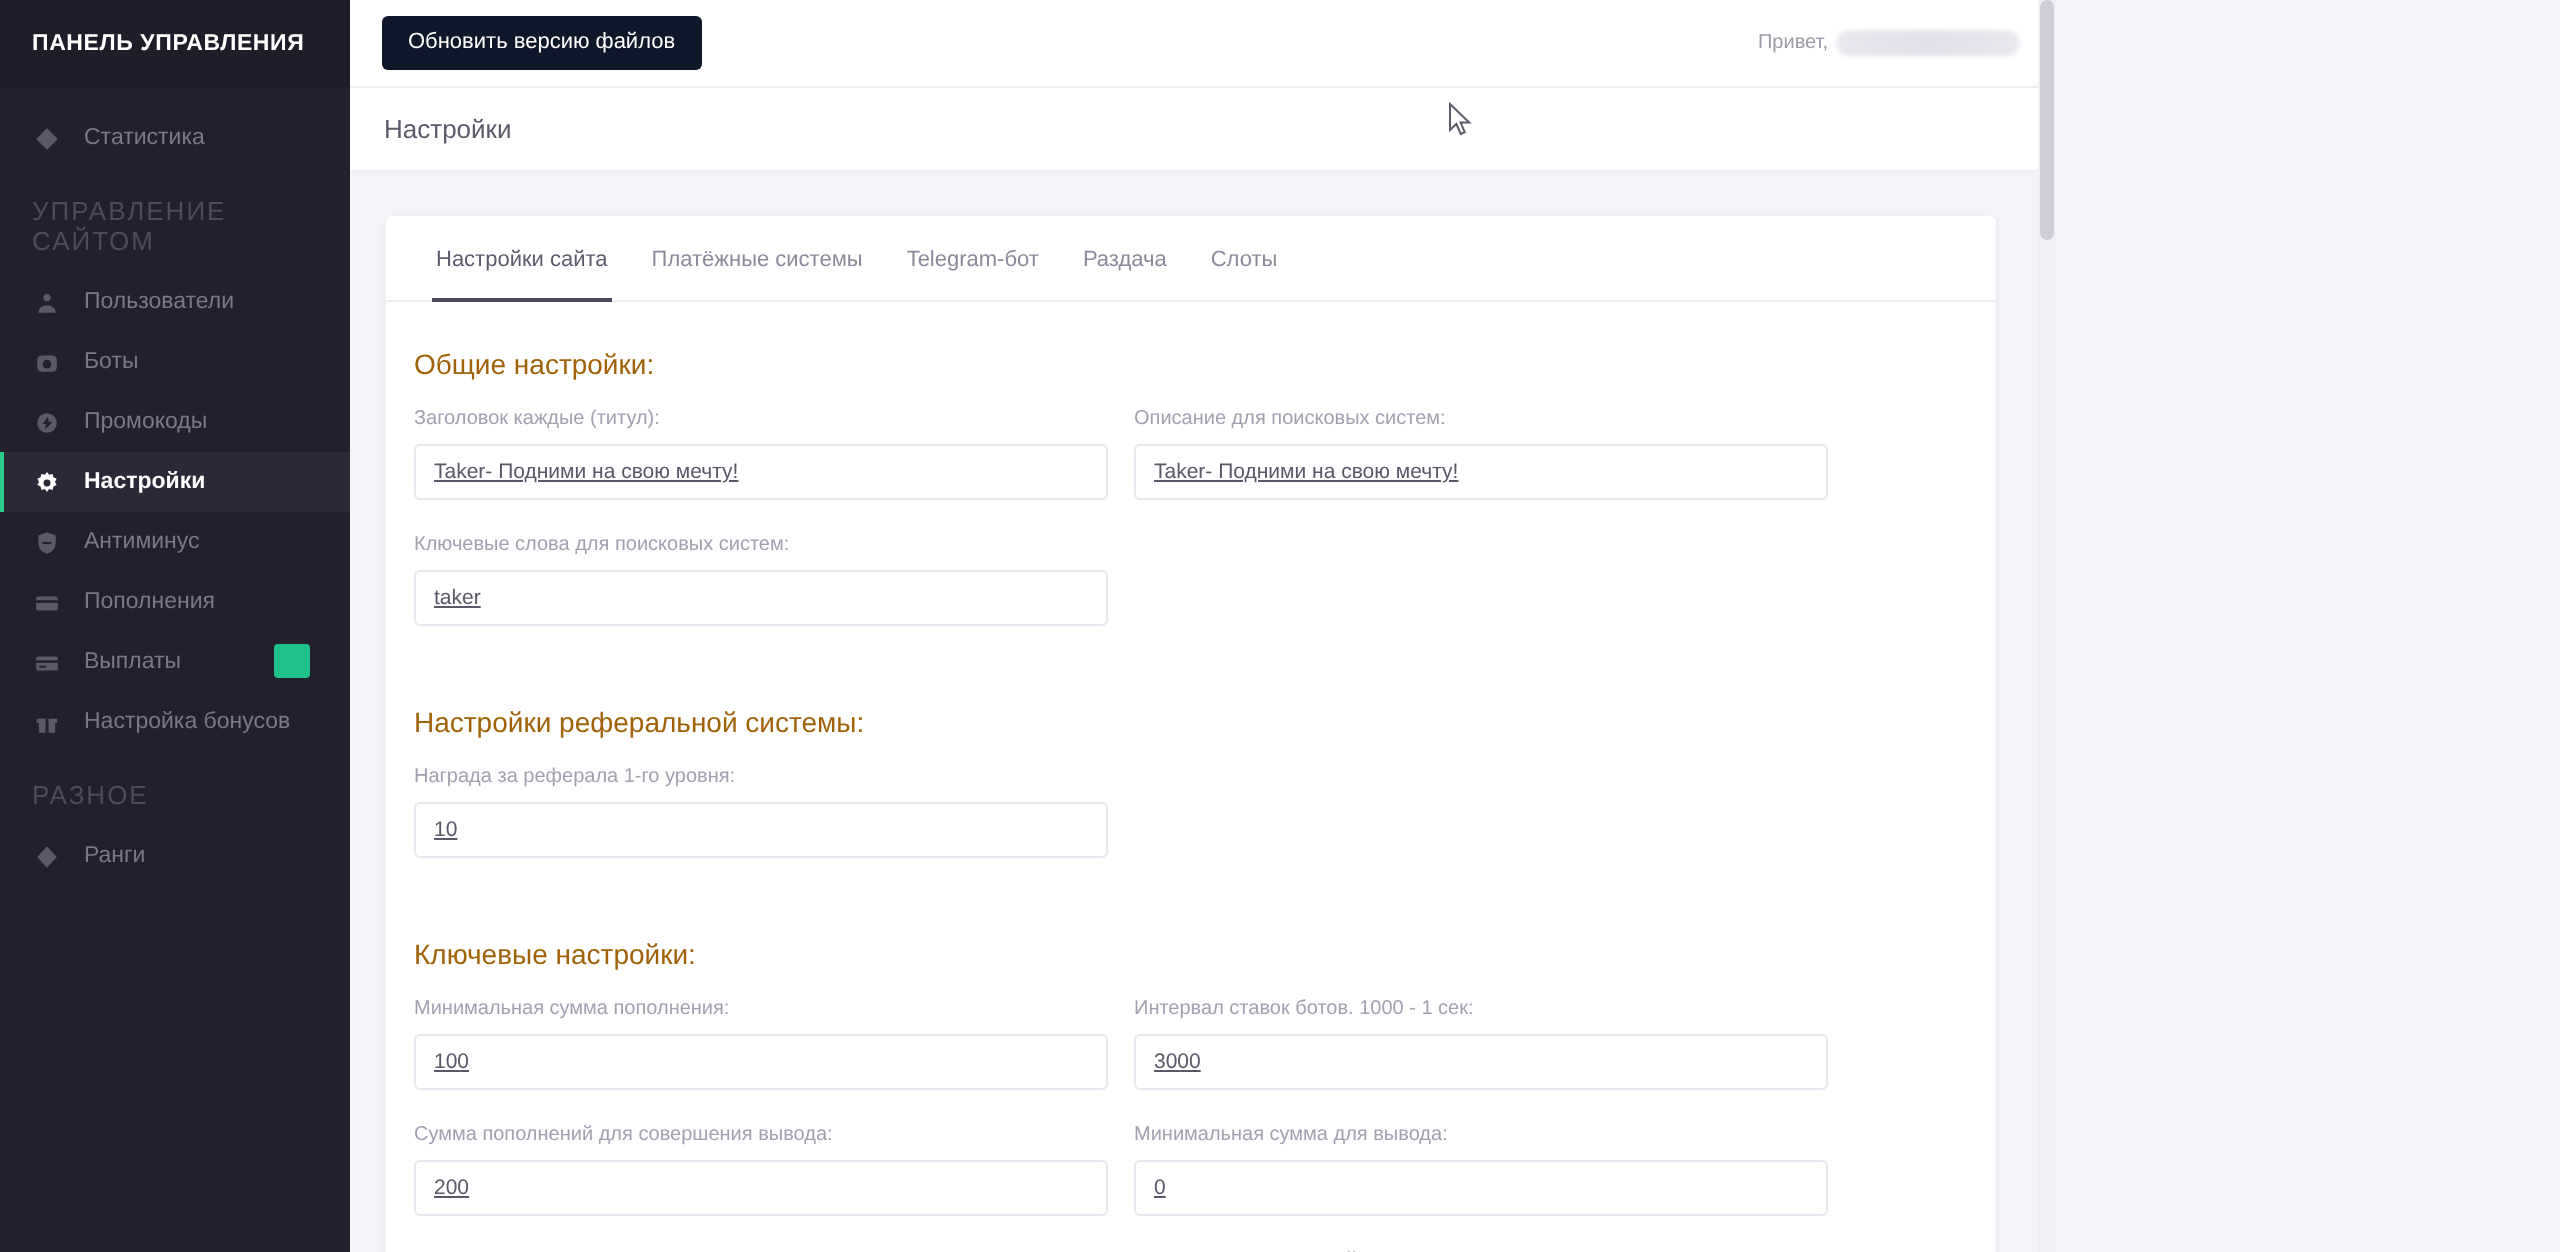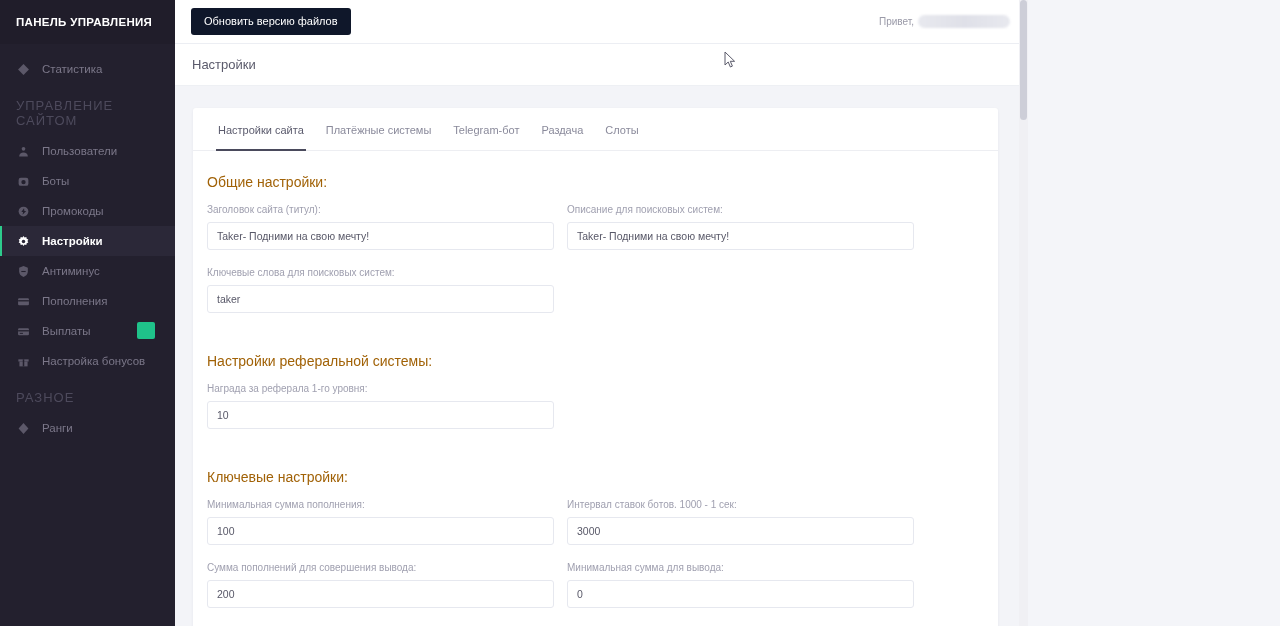--- a/index.html
+++ b/index.html
@@ -182,20 +182,21 @@
     width: 100%;
     height: 28px;
     border: 1px solid #e6e8ef;
     border-radius: 3px;
     font-size: 10.5px;
     color: #585868;
     padding: 0 9px;
     background: #ffffff;
     font-family: "Liberation Sans", sans-serif;
     outline: none;
+    text-decoration: underline;
   }
   .field-input::placeholder { color: #c2c3cf; }
 
   
   .cursor {
     position: absolute;
     left: 724px; top: 51px;
     width: 12px; height: 18px;
     pointer-events: none;
     z-index: 50;
@@ -357,21 +358,21 @@
           <div class="tab active">Настройки сайта</div>
           <div class="tab">Платёжные системы</div>
           <div class="tab">Telegram-бот</div>
           <div class="tab">Раздача</div>
           <div class="tab">Слоты</div>
         </div>
 
         <div class="section-title">Общие настройки:</div>
         <div class="fields">
           <div class="field">
-            <label class="field-label">Заголовок сайта (титул):</label>
+            <label class="field-label">Заголовок каждые (титул):</label>
             <input class="field-input" type="text" value="Taker- Подними на свою мечту!" style="">
           </div>
           <div class="field">
             <label class="field-label">Описание для поисковых систем:</label>
             <input class="field-input" type="text" value="Taker- Подними на свою мечту!" style="">
           </div>
           <div class="field">
             <label class="field-label">Ключевые слова для поисковых систем:</label>
             <input class="field-input" type="text" value="taker" style="">
           </div>

